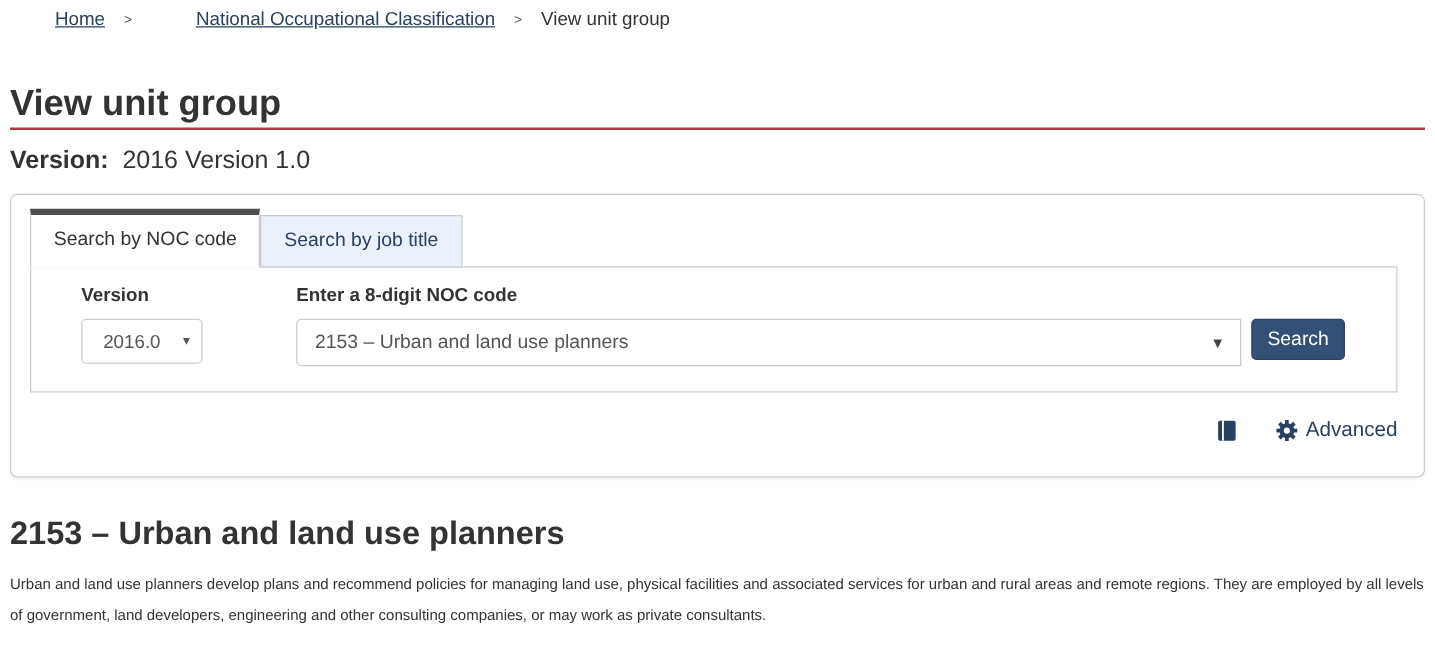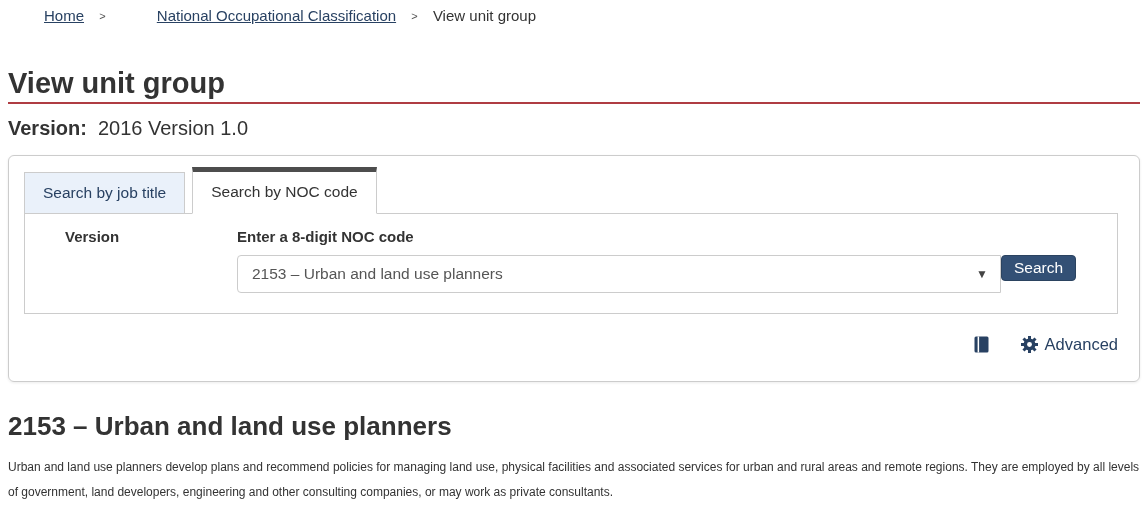--- a/index.html
+++ b/index.html
@@ -64,21 +64,21 @@
   .noc-group { width: 839px; }
   .input-row { display: flex; }
   .combo { position: relative; flex: 1; }
   .combo-input {
     width: 100%; height: 38px; border: 1px solid #ccc; border-radius: 4px 0 0 4px;
     padding: 0 36px 0 14px; font-size: 15.5px; color: #555; background: #fff;
     font-family: inherit; outline: none;
   }
   .combo-arrow { position: absolute; right: 13px; top: 12px; font-size: 12px; color: #444; cursor: pointer; }
   .search-btn {
-    width: 75px; height: 26px; margin-left: 0;
+    width: 75px; height: 33px; margin-left: 8px;
     background: #335075; color: #fff;
     border: 1px solid #2b4360; border-radius: 4px;
     font-size: 15.5px; font-family: inherit; cursor: pointer;
   }
   .links-row {
     display: flex; justify-content: flex-end; align-items: center;
     gap: 32px; margin-top: 21px; font-size: 16.5px;
   }
   .panel-link {
     color: #284162; text-decoration: none; cursor: pointer;
@@ -105,29 +105,33 @@
 
   <h1>View unit group</h1>
 
   <div class="version-row">
     <span class="vlabel">Version:</span><span>2016 Version 1.0</span>
   </div>
 
   <section class="well">
 
     <div class="tabs">
+      <div class="tab active">Search by NOC code</div>
       <div class="tab inactive">Search by job title</div>
-      <div class="tab active">Search by NOC code</div>
     </div>
 
     <div class="panel">
       <div class="form">
 
         <div class="group version-group">
           <label>Version</label>
+          <div class="fake-select">
+            <span>2016.0</span>
+            <span class="select-arrow">▾</span>
+          </div>
         </div>
 
         <div class="group noc-group">
           <label>Enter a 8-digit NOC code</label>
           <div class="input-row">
             <div class="combo">
               <input class="combo-input" type="text" value="2153 – Urban and land use planners" style="">
               <span class="combo-arrow">▼</span>
             </div>
             <button class="search-btn">Search</button>

